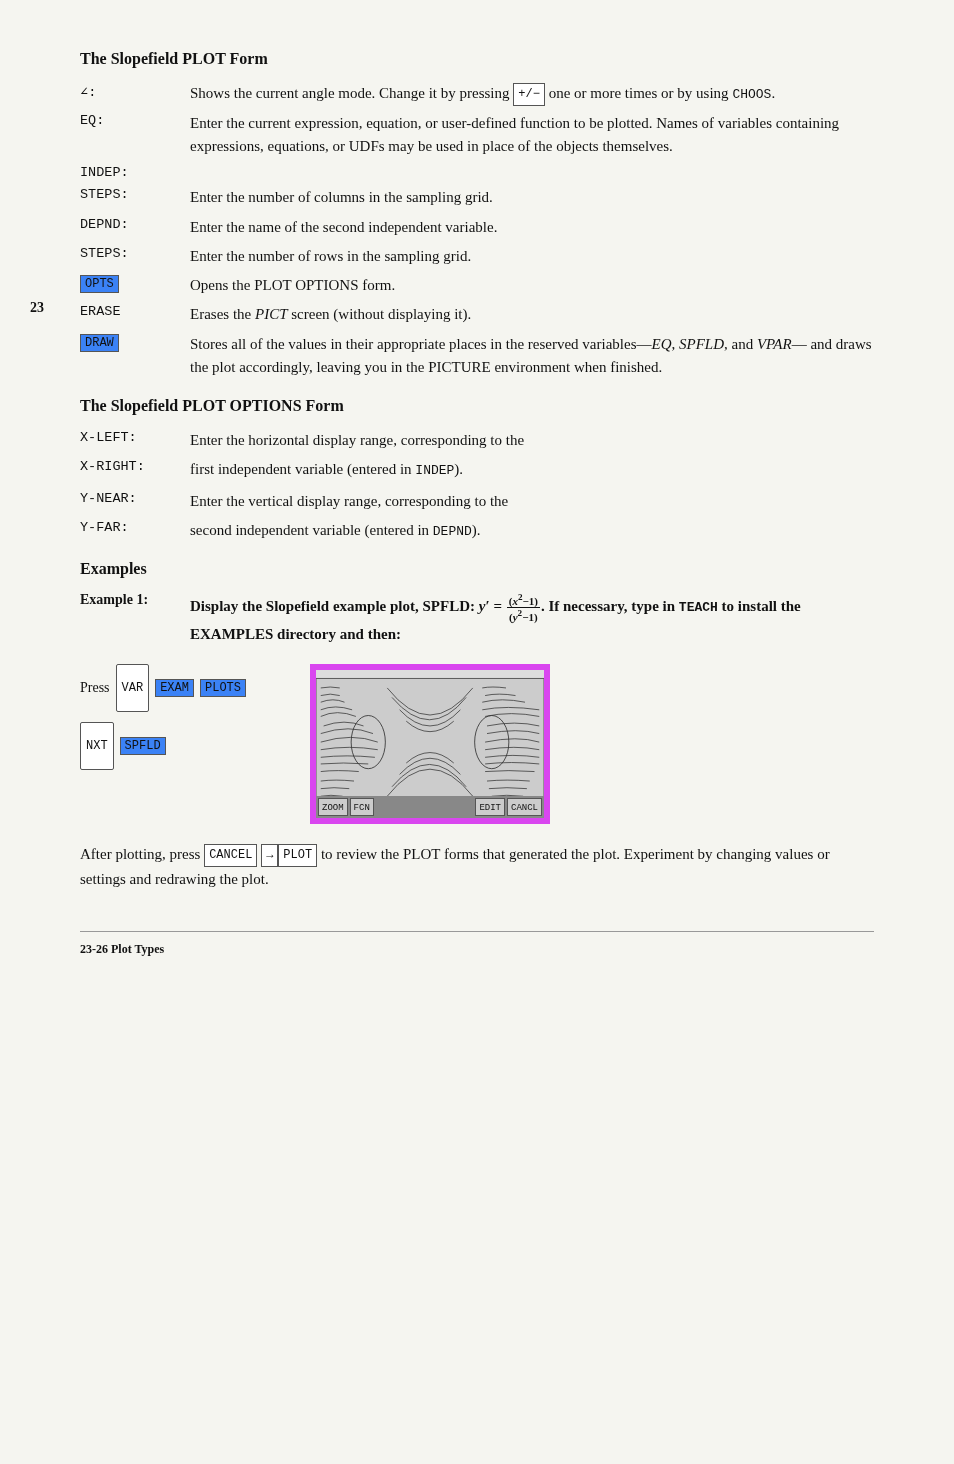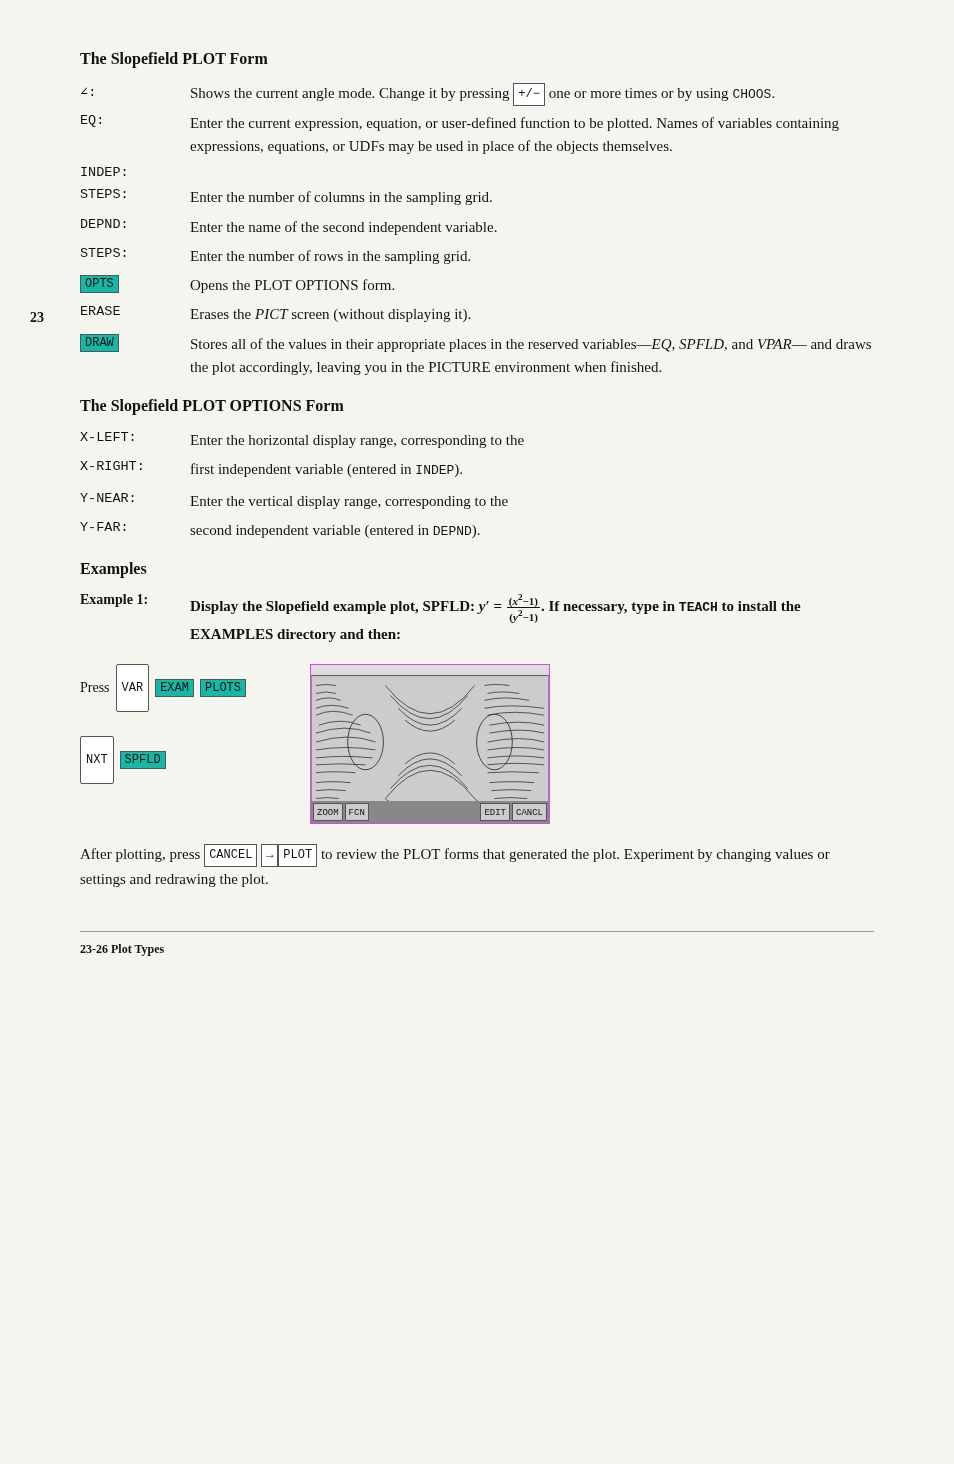--- a/index.html
+++ b/index.html
@@ -10,21 +10,21 @@
       color: #111;
       width: 954px;
       min-height: 1464px;
       padding: 40px 80px 60px 80px;
       position: relative;
     }
 
     .page-number {
       position: absolute;
       left: 30px;
-      top: 310px;
+      top: 300px;
       font-size: 14px;
       font-weight: bold;
       writing-mode: horizontal-tb;
     }
 
     .section-title {
       font-size: 16px;
       font-weight: bold;
       margin-bottom: 14px;
       margin-top: 10px;
@@ -93,21 +93,21 @@
     .press-block {
       display: flex;
       align-items: flex-start;
       margin: 18px 0;
       gap: 30px;
     }
 
     .press-commands {
       display: flex;
       flex-direction: column;
-      gap: 24px;
+      gap: 10px;
       min-width: 200px;
     }
 
     .press-line {
       display: flex;
       align-items: center;
       gap: 6px;
       font-size: 14px;
       font-family: 'Courier New', Courier, monospace;
     }
@@ -120,26 +120,26 @@
       font-size: 12px;
       background: #fff;
       display: inline-block;
     }
 
     .key-menu {
       border: 1px solid #555;
       padding: 1px 4px;
       font-family: 'Courier New', Courier, monospace;
       font-size: 12px;
-      background: #14b8a6;
+      background: #3b82f6;
       display: inline-block;
     }
 
     .plot-display {
-      border: 1px solid #d946ef;
+      border: 6px solid #d946ef;
       width: 240px;
       height: 160px;
       background: #ddd;
       position: relative;
       flex-shrink: 0;
       overflow: hidden;
     }
 
     .plot-canvas {
       width: 100%;
@@ -182,21 +182,21 @@
       font-weight: bold;
       font-size: 12px;
       margin-top: 40px;
       border-top: 1px solid #999;
       padding-top: 10px;
     }
 
     .math-frac {
       display: inline-flex;
       flex-direction: column;
-      align-items: flex-end;
+      align-items: center;
       vertical-align: middle;
       font-size: 11px;
       line-height: 1.1;
       margin: 0 1px;
     }
     .math-frac .num {
       border-bottom: 1px solid #111;
       padding: 0 2px;
     }
     .math-frac .den {

